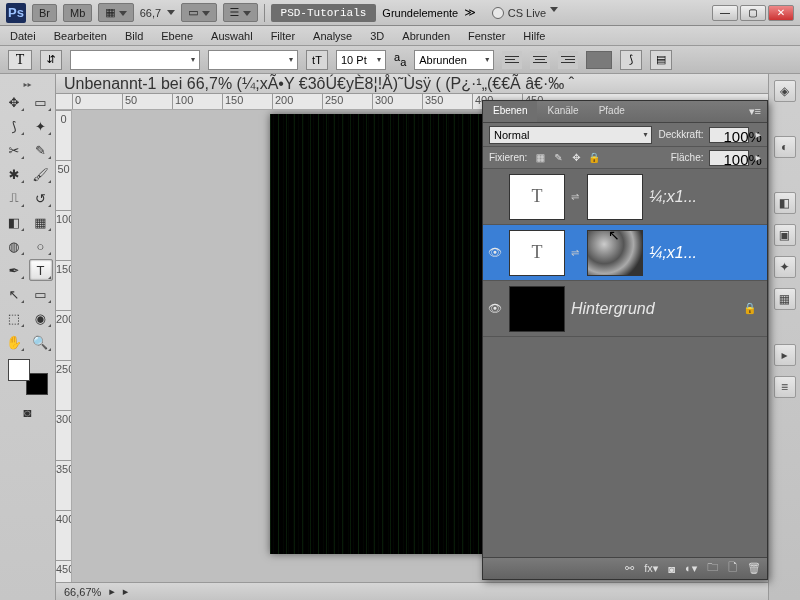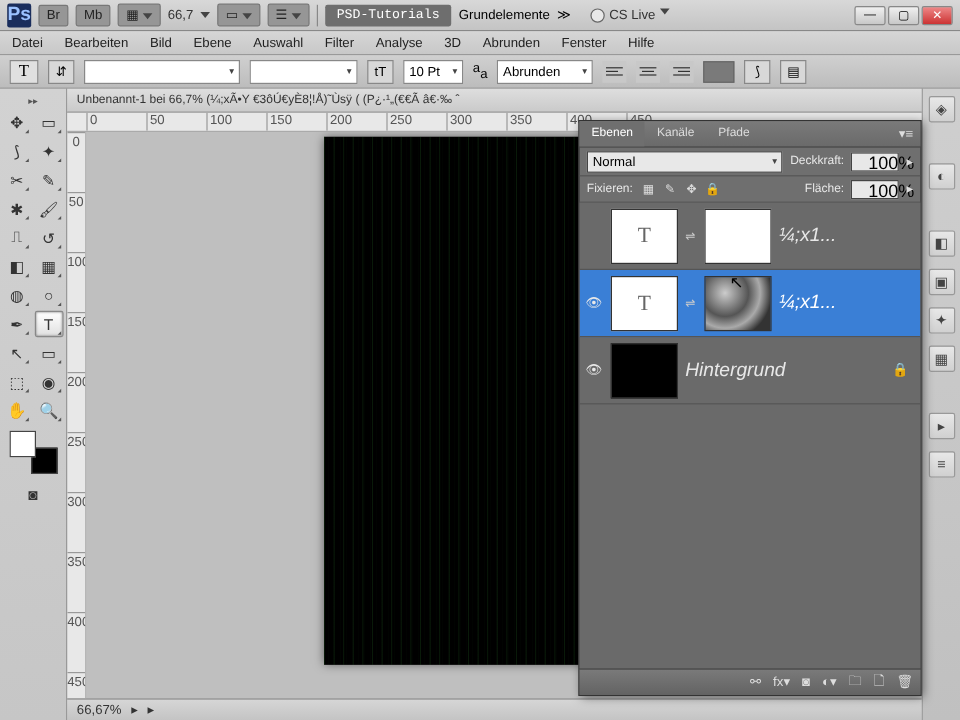--- a/index.html
+++ b/index.html
@@ -1,18 +1,18 @@
 <!DOCTYPE html>
 <html><head>
 <meta charset="utf-8">
 <style>
 * { margin: 0; padding: 0; box-sizing: border-box; font-family: Tahoma, Arial, sans-serif; font-size: 11px; }
 body { background: #b8b8b8; width: 800px; height: 600px; overflow: hidden; position: relative; }
 .topbar { height: 26px; background: linear-gradient(#d8d8d8,#c4c4c4); display: flex; align-items: center; padding: 0 6px; gap: 6px; border-bottom: 1px solid #888; }
-.ps-logo { width: 20px; height: 20px; background: #1a2d5c; color: #9cc2ff; display: flex; align-items: center; justify-content: center; font-weight: bold; font-size: 16px; border-radius: 2px; }
+.ps-logo { width: 20px; height: 20px; background: #1a2d5c; color: #9cc2ff; display: flex; align-items: center; justify-content: center; font-weight: bold; font-size: 13px; border-radius: 2px; }
 .chip { background: #969696; color: #222; padding: 2px 6px; border: 1px solid #777; border-radius: 2px; cursor: pointer; }
 .zoom-top { color: #333; }
 .sep { width: 1px; height: 18px; background: #888; }
 .psd-btn { background: #6e6e6e; color: #fff; padding: 3px 10px; border-radius: 2px; font-family: Liberation Mono, monospace; }
 .cslive { display: flex; gap: 4px; color: #333; margin-left: 10px; }
 .cslive-dot { width: 12px; height: 12px; border: 1px solid #666; border-radius: 50%; background: #e8e8e8; }
 .win-controls { display: flex; gap: 2px; margin-left: auto; }
 .win-btn { width: 26px; height: 16px; background: linear-gradient(#f0f0f0,#c8c8c8); border: 1px solid #888; border-radius: 2px; display: flex; align-items: center; justify-content: center; font-size: 10px; }
 .win-close { background: linear-gradient(#e88,#c33); color: #fff; }
 
@@ -36,21 +36,21 @@
 .tool-grid { display: grid; grid-template-columns: 1fr 1fr; gap: 2px; }
 .tool { width: 24px; height: 22px; display: flex; align-items: center; justify-content: center; border: 1px solid transparent; border-radius: 2px; font-size: 13px; color: #333; cursor: pointer; position: relative; }
 .tool.active { background: linear-gradient(#fff,#e0e0e0); border: 1px solid #888; box-shadow: inset 0 0 2px #666; }
 .tool .corner { position: absolute; right: 1px; bottom: 1px; width: 0; height: 0; border-left: 3px solid transparent; border-bottom: 3px solid #555; }
 .fgbg { position: relative; width: 40px; height: 36px; margin: 6px auto; }
 .fg { position: absolute; top: 0; left: 0; width: 22px; height: 22px; background: #fff; border: 1px solid #444; }
 .bg { position: absolute; bottom: 0; right: 0; width: 22px; height: 22px; background: #000; border: 1px solid #444; }
 .mask-row { display: flex; justify-content: center; gap: 2px; }
 
 .docarea { flex: 1; display: flex; flex-direction: column; background: #b0b0b0; position: relative; }
-.doc-tab { height: 20px; background: linear-gradient(#dedede,#cacaca); display: flex; align-items: center; padding: 0 8px; color: #333; font-size: 10px; white-space: nowrap; overflow: hidden; border-bottom: 1px solid #999; }
+.doc-tab { height: 20px; background: linear-gradient(#dedede,#cacaca); display: flex; align-items: center; padding: 0 8px; color: #333; font-size: 16px; white-space: nowrap; overflow: hidden; border-bottom: 1px solid #999; }
 .ruler-h { height: 16px; background: #e8e8e8; border-bottom: 1px solid #aaa; display: flex; font-size: 8px; color: #555; overflow: hidden; padding-left: 16px; }
 .ruler-h div { width: 50px; border-left: 1px solid #999; padding-left: 2px; flex-shrink: 0; }
 .doc-body { flex: 1; display: flex; overflow: hidden; }
 .ruler-v { width: 16px; background: #e8e8e8; border-right: 1px solid #aaa; display: flex; flex-direction: column; font-size: 8px; color: #555; overflow: hidden; }
 .ruler-v div { height: 50px; border-top: 1px solid #999; padding-top: 2px; text-align: center; flex-shrink: 0; }
 .canvas-wrap { flex: 1; background: #bfbfbf; display: flex; justify-content: center; padding-top: 4px; overflow: hidden; }
 .canvas { width: 300px; height: 440px; background: #000; box-shadow: 0 0 8px rgba(0,0,0,0.5);
   background-image:
    linear-gradient(90deg, rgba(60,180,60,0.15) 1px, transparent 1px),
    linear-gradient(90deg, transparent 3px, rgba(40,140,40,0.1) 3px, transparent 4px),

